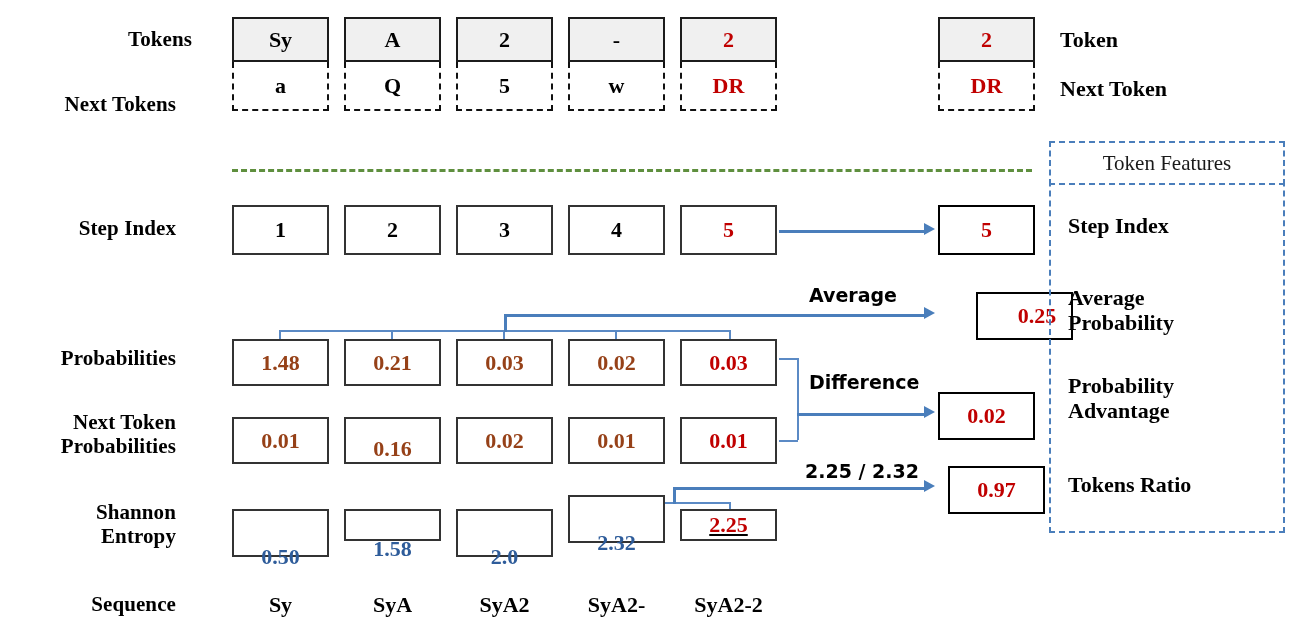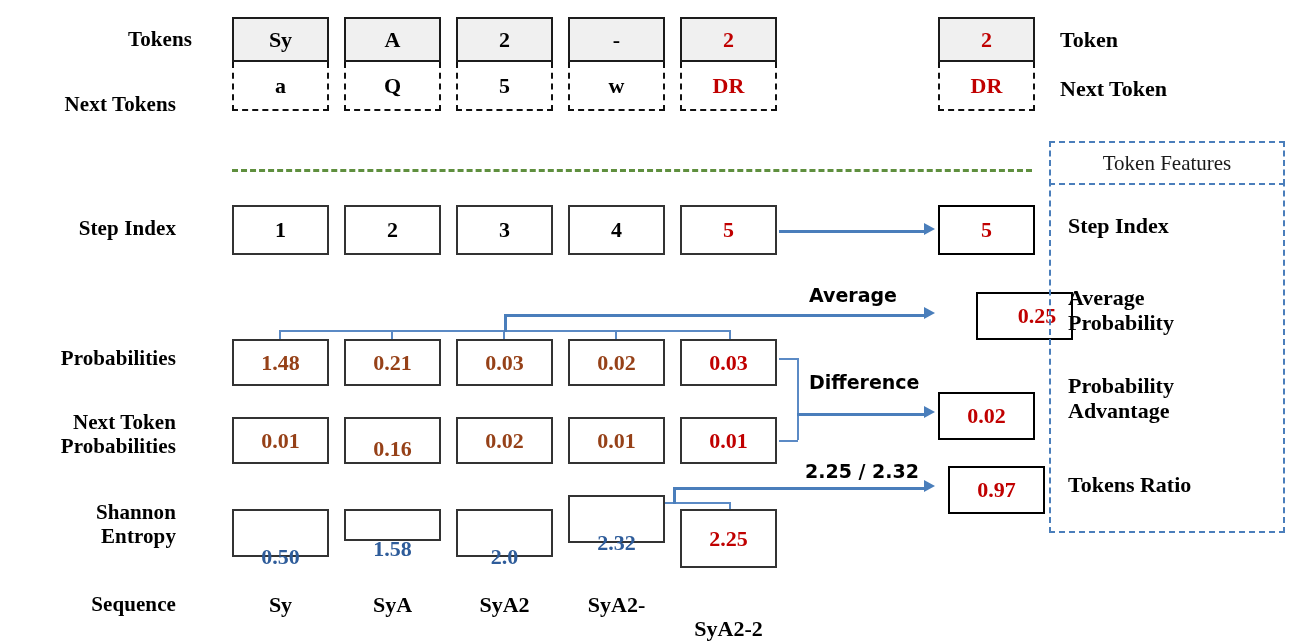--- a/index.html
+++ b/index.html
@@ -238,35 +238,35 @@
   </div>
   <div class="box plain" style="left:344px; top:509px; width:97px; height:32px;">
     <span class="v-blue">1.58</span>
   </div>
   <div class="box plain" style="left:456px; top:509px; width:97px; height:48px;">
     <span class="v-blue">2.0</span>
   </div>
   <div class="box plain" style="left:568px; top:495px; width:97px; height:48px;">
     <span class="v-blue">2.32</span>
   </div>
-  <div class="box plain" style="left:680px; top:509px; width:97px; height:59px;">
+  <div class="box plain" style="left:680px; top:509px; width:97px; height:32px;text-decoration:underline;">
     <span class="v-red">2.25</span>
   </div>
 
   <div class="arrow-line" style="left:673px; top:487px; width:252px;"></div>
   <div class="arrow-head" style="left:924px; top:480px;"></div>
   <div class="opcap" style="left:805px; top:460px;">2.25 / 2.32</div>
 
   <div class="box result" style="left:938px; top:466px; width:97px; height:48px; color:#c00000;margin-left:10px;">0.97</div>
 
   <div class="seq" style="left:232px; top:592px; width:97px;">Sy</div>
   <div class="seq" style="left:344px; top:592px; width:97px;">SyA</div>
   <div class="seq" style="left:456px; top:592px; width:97px;">SyA2</div>
   <div class="seq" style="left:568px; top:592px; width:97px;">SyA2-</div>
-  <div class="seq" style="left:680px; top:592px; width:97px;margin-top:24px;">SyA2-2</div>
+  <div class="seq" style="left:680px; top:592px; width:97px;">SyA2-2</div>
 
   <div class="panel-outer" style="left:1049px; top:141px; width:236px; height:392px;"></div>
   <div class="panel-header" style="left:1049px; top:141px; width:236px; height:44px;">Token Features</div>
 
   <div class="feat" style="left:1068px; top:214px;">Step Index</div>
   <div class="feat" style="left:1068px; top:286px;">Average
 Probability</div>
   <div class="feat" style="left:1068px; top:374px;">Probability
 Advantage</div>
   <div class="feat" style="left:1068px; top:473px;">Tokens Ratio</div>

